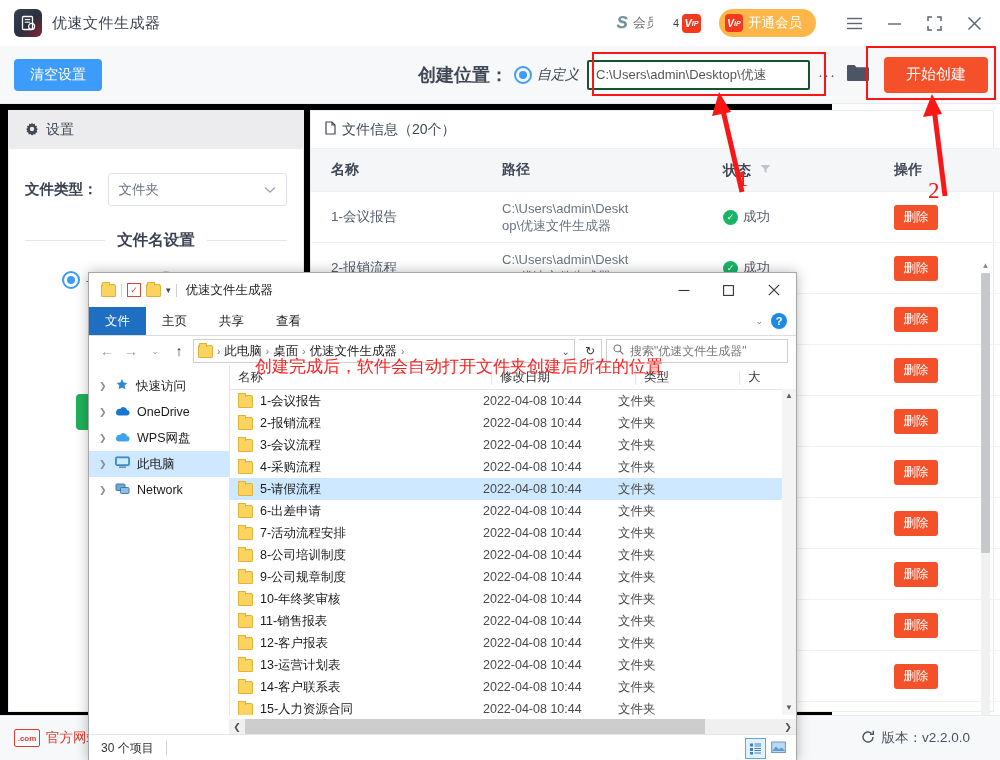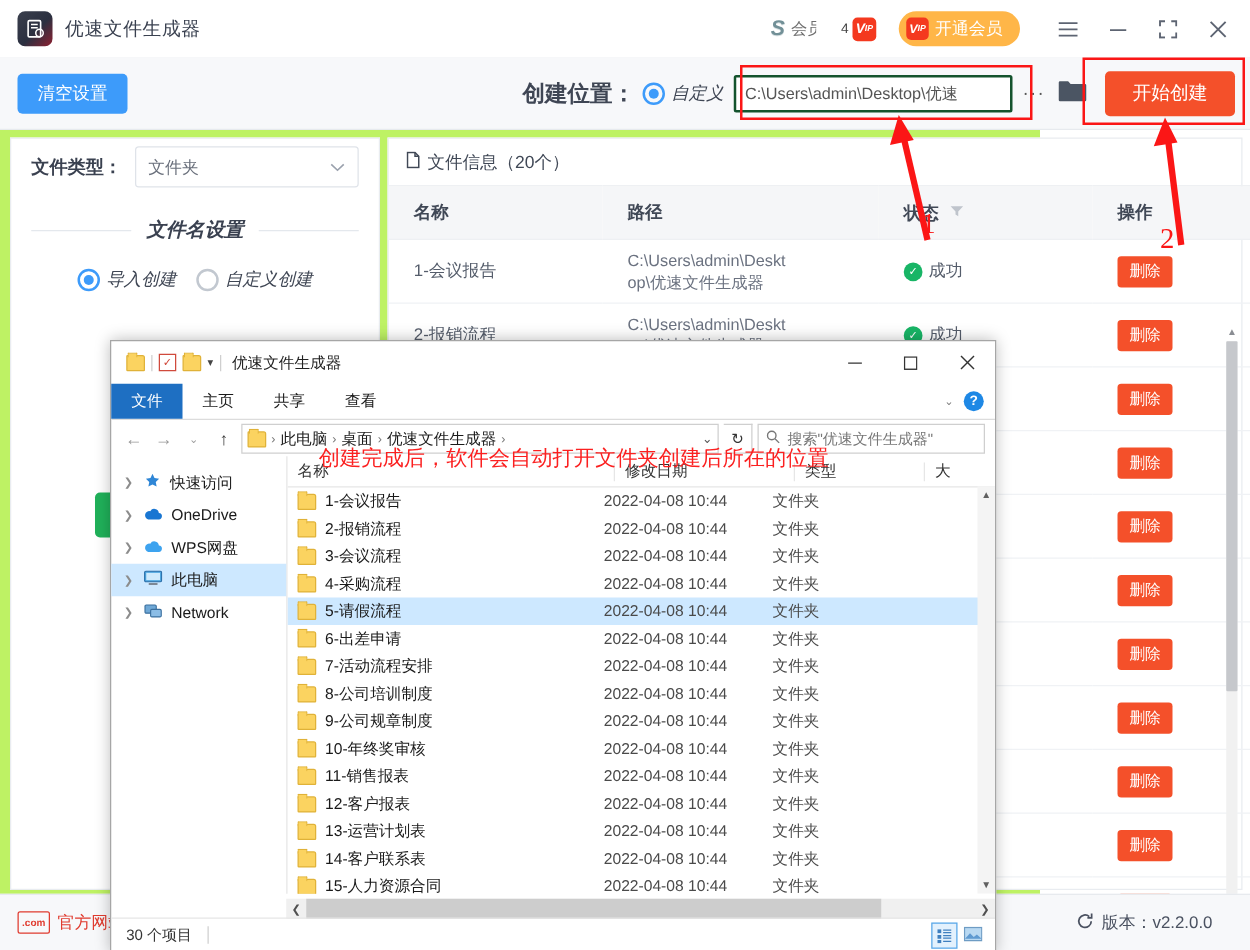--- a/index.html
+++ b/index.html
@@ -2,21 +2,21 @@
 <html><head>
 <meta charset="utf-8">
 <style>
   html,body{margin:0;padding:0;}
   body{
     width:1000px;height:760px;overflow:hidden;
     font-family:"Liberation Sans","DejaVu Sans",sans-serif;
     background:#ffffff;color:#333;
     -webkit-font-smoothing:antialiased;
   }
-  #app{position:relative;width:832px;height:760px;background:#bef264;}
+  #app{position:relative;width:832px;height:760px;background:#000000;}
 
   
   .titlebar{position:absolute;left:0;top:0;width:1000px;height:46px;background:#fff;
             border-bottom:1px solid #eceff3;display:flex;align-items:center;}
   .app-logo{width:28px;height:28px;margin-left:14px;border-radius:6px;
             background:linear-gradient(135deg,#3a3f4d 0%,#2b3040 55%,#8d2030 100%);
             display:flex;align-items:center;justify-content:center;color:#fff;font-size:15px;}
   .app-title{margin-left:10px;font-size:15px;color:#3a4150;letter-spacing:.5px;}
   .tb-right{margin-left:auto;display:flex;align-items:center;height:46px;}
   .sogou{display:flex;align-items:center;margin-right:20px;opacity:.85;}
@@ -64,28 +64,28 @@
 
   
   .redbox{position:absolute;border:2px solid #fb1616;box-sizing:border-box;pointer-events:none;}
 
   
   .settings{position:absolute;left:8px;top:110px;width:294px;height:600px;background:#fff;
             border:1px solid #e9ecf0;}
   .settings-hd{height:38px;background:#ececee;display:flex;align-items:center;padding:0 0 0 16px;
                font-size:14px;color:#404856;}
   .gear{margin-right:7px;}
-  .row-type{display:flex;align-items:center;padding:6px 16px 0 16px;}
+  .row-type{display:flex;align-items:center;padding:24px 16px 0 16px;}
   .row-type .lbl{font-size:14.5px;font-weight:bold;color:#3a4150;margin-right:10px;}
   .select{flex:1;height:31px;border:1px solid #dfe3e9;border-radius:3px;background:#fff;
           display:flex;align-items:center;padding:0 10px;font-size:13.5px;color:#6a707c;cursor:pointer;}
   .select .chev{margin-left:auto;color:#9aa1ad;}
   .divider-title{display:flex;align-items:center;margin:24px 16px 0 16px;}
   .divider-title .ln{flex:1;height:1px;background:#e4e8ed;}
-  .divider-title .tx{font-size:15.5px;font-weight:bold;color:#3a4150;padding:0 12px;font-style:italic;}
+  .divider-title .tx{font-size:15.5px;font-weight:bold;color:#3a4150;padding:0 12px;}
   .radio-row{display:flex;align-items:center;justify-content:center;gap:16px;margin-top:20px;font-size:13.5px;color:#3f4654;}
   .green-btn{position:absolute;left:67px;top:283px;width:62px;height:36px;border-radius:4px;
              background:#20b15a;color:#fff;font-size:14px;display:flex;align-items:center;
              justify-content:center;overflow:hidden;white-space:nowrap;}
 
   
   .fileinfo{position:absolute;left:310px;top:110px;width:682px;height:600px;background:#fff;
             border:1px solid #e9ecf0;}
   .fi-hd{height:37px;display:flex;align-items:center;padding-left:14px;font-size:14px;color:#404856;}
   .doc-ico{margin-right:6px;}
@@ -269,20 +269,30 @@
       <div class="start-btn">
         <span>开始创建</span>
       </div>
     </div>
   </div>
 
   <div class="redbox" style="left:592px;top:52px;width:234px;height:44px;"></div>
   <div class="redbox" style="left:866px;top:46px;width:130px;height:54px;"></div>
 
   <div class="settings">
+    <div class="settings-hd">
+      <span class="gear">
+        <svg width="14" height="14" viewBox="0 0 14 14">
+            <circle cx="7" cy="7" r="2.3" fill="none" stroke="#404856" stroke-width="1.4"></circle>
+            <path d="M7 0.6l.9 1.7 1.9-.5.3 1.9 1.9.4-.6 1.8 1.5 1.2-1.3 1.4.9 1.7-1.9.5-.2 1.9-1.9-.4L7 13.4l-1.5-1.3-1.9.4-.2-1.9-1.9-.5.9-1.7L1.1 7.1 2.6 5.9 2 4.1l1.9-.4.3-1.9 1.9.5z" fill="#404856"></path>
+            <circle cx="7" cy="7" r="2.2" fill="#ececee"></circle>
+          </svg>
+      </span>
+      <span>设置</span>
+    </div>
     <div class="row-type">
       <span class="lbl">文件类型：</span>
       <div class="select">
         <span>文件夹</span>
         <span class="chev">
           <svg width="12" height="8" viewBox="0 0 12 8">
               <path d="M1 1.5L6 6.2 11 1.5" fill="none" stroke="#9aa1ad" stroke-width="1.3"></path>
             </svg>
         </span>
       </div>

